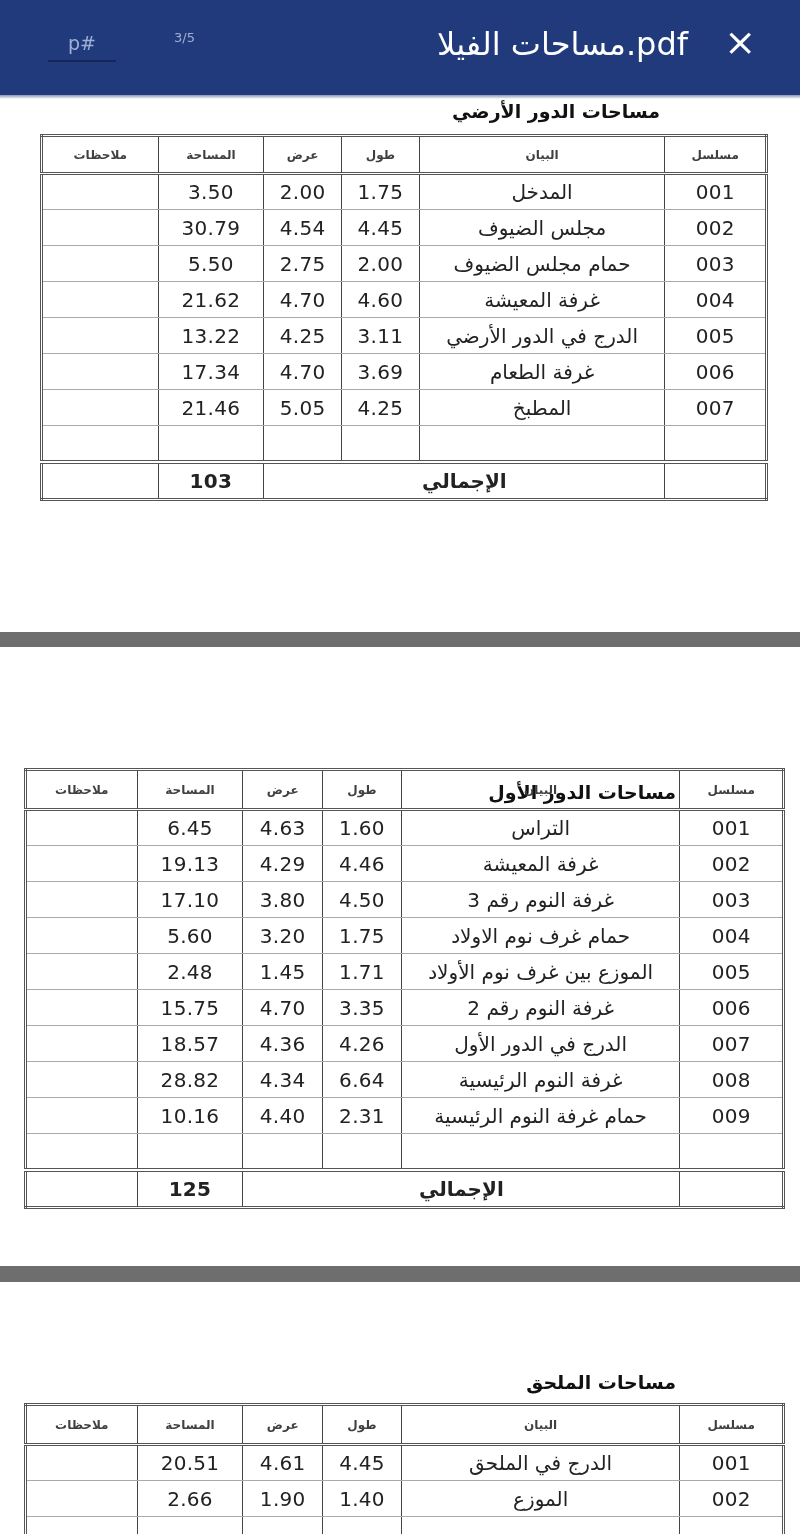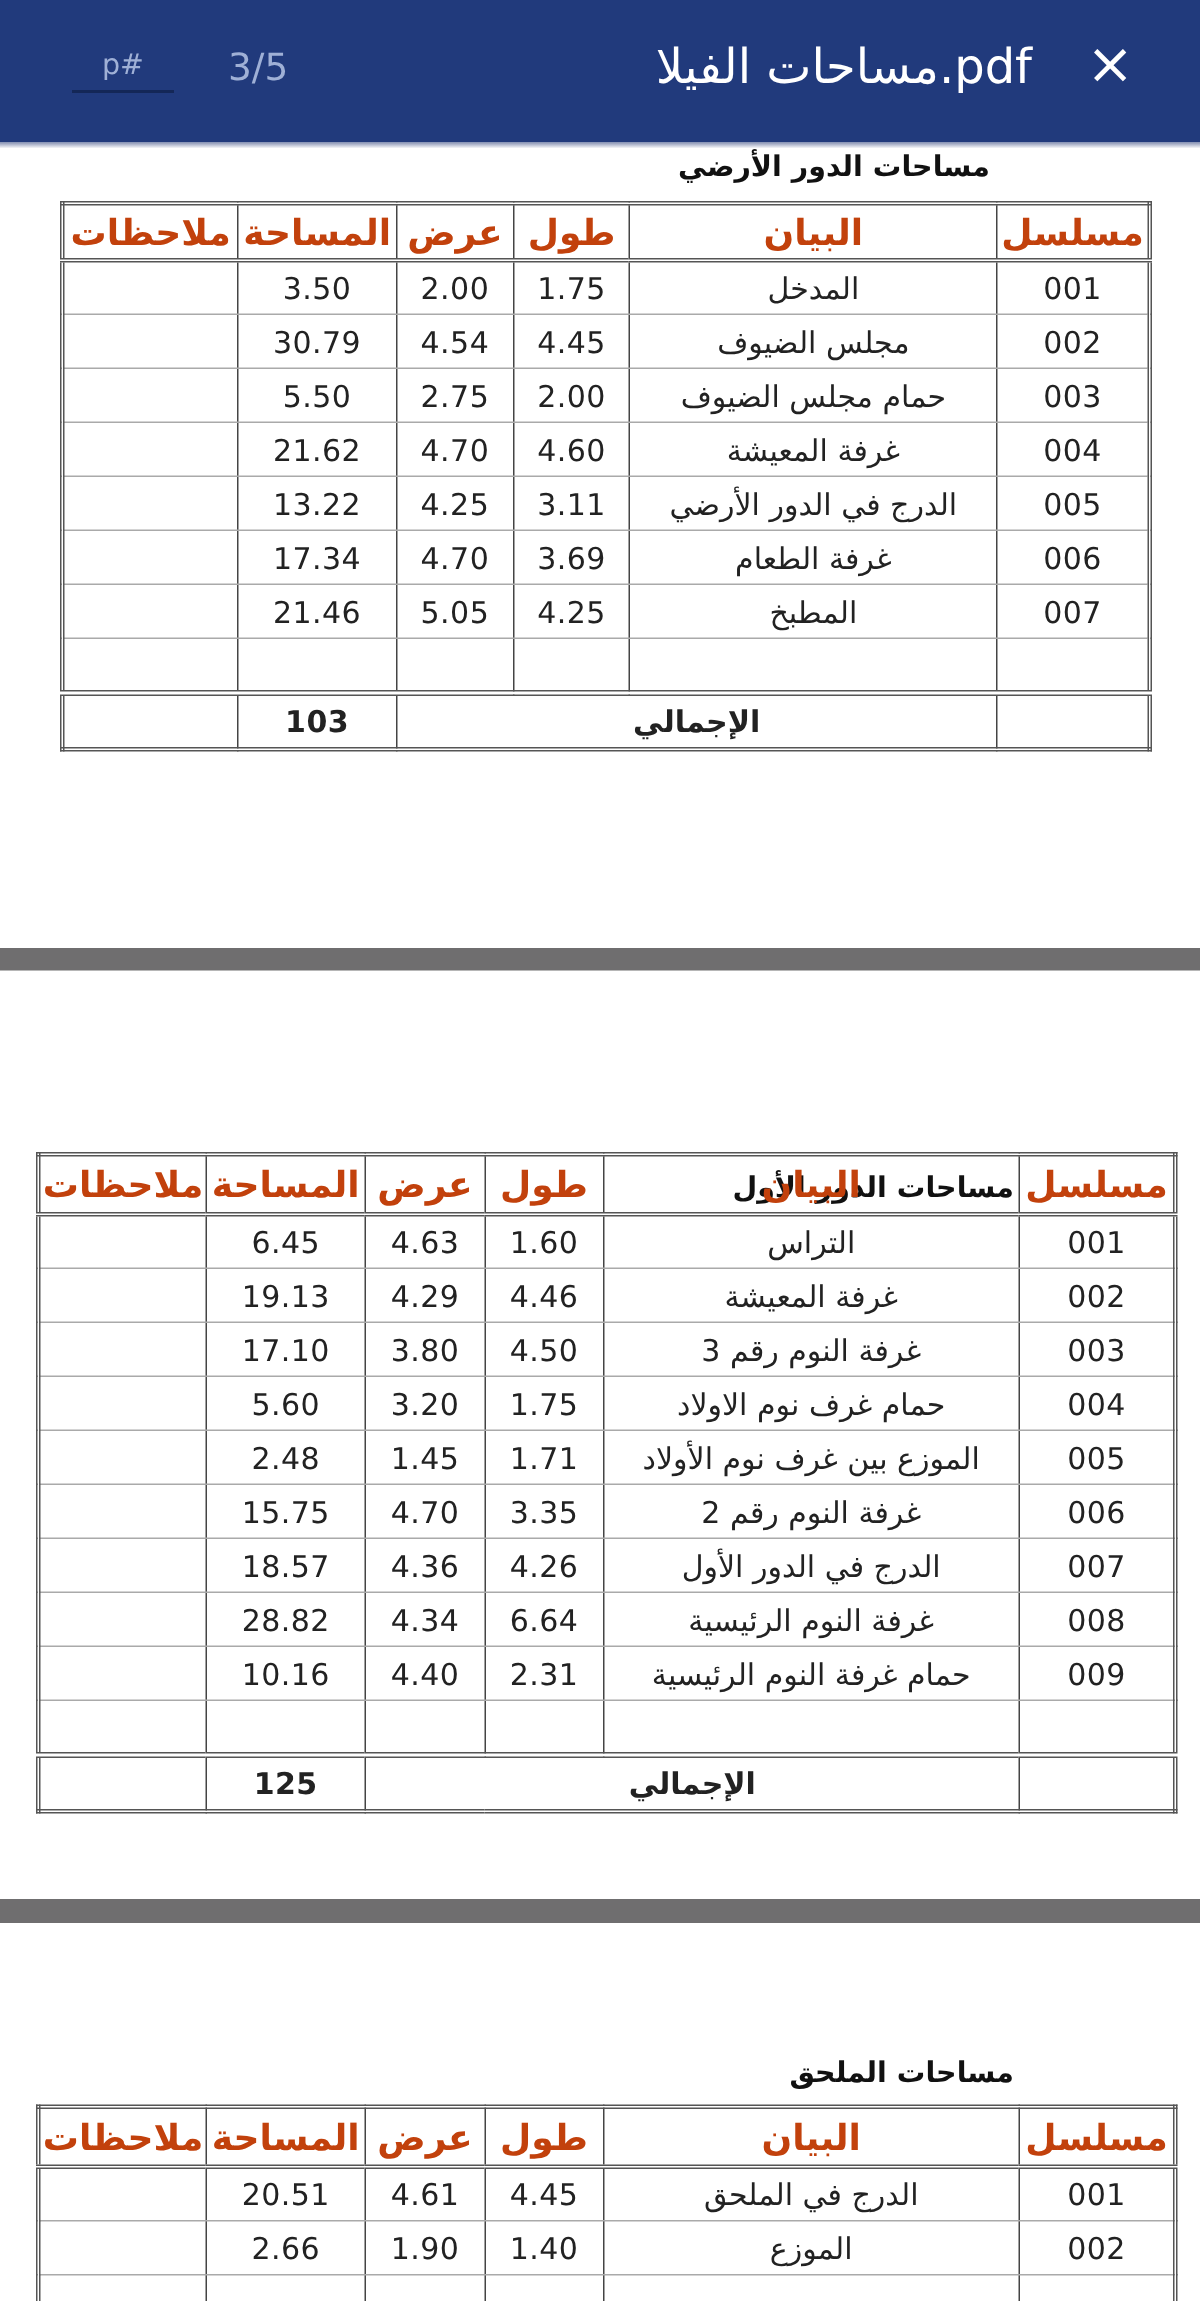--- a/index.html
+++ b/index.html
@@ -1,28 +1,28 @@
 <!DOCTYPE html>
 <html><head>
 <meta charset="utf-8">
 <style>
   * { box-sizing: border-box; margin: 0; padding: 0; }
   html, body { width: 800px; height: 1534px; overflow: hidden; background: #ffffff; font-family: "DejaVu Sans", sans-serif; }
   .topbar { position: absolute; left: 0; top: 0; width: 800px; height: 95px; background: #213a7c; color: #fff; }
   .topbar .close { position: absolute; right: 44px; top: 20px; font-size: 38px; font-family: "DejaVu Sans", sans-serif; color: #fff; cursor: pointer; line-height: 44px; }
   .topbar .title { position: absolute; right: 112px; top: 22px; font-size: 32px; color: #fff; direction: ltr; white-space: nowrap; line-height: 44px; }
-  .topbar .pagecount { position: absolute; left: 152px; top: 30px; font-size: 25px; color: #9fb0d6; }
+  .topbar .pagecount { position: absolute; left: 174px; top: 30px; font-size: 13px; color: #9fb0d6; }
   .topbar .pagejump { position: absolute; left: 48px; top: 28px; width: 68px; height: 34px; border-bottom: 2px solid #142757; color: #9fb0d6; font-size: 19px; text-align: center; line-height: 30px; }
   .topbar-shadow { position: absolute; left: 0; top: 95px; width: 800px; height: 4px; background: linear-gradient(#8a94b4, #ffffff); }
 
   .sheet-title { position: absolute; font-family: "DejaVu Sans", sans-serif; font-weight: bold; font-size: 19px; color: #111; direction: rtl; white-space: nowrap; text-align: right; }
 
   table.area { position: absolute; border-collapse: collapse; direction: rtl; font-family: "DejaVu Sans", sans-serif; color: #222; border: 3px double #555; }
   table.area th, table.area td { border: 1.5px solid #444; text-align: center; padding: 0; font-size: 20px; }
-  table.area th { font-weight: bold; font-size: 24px; color: #c2410c; border-bottom: 3px double #555; }
+  table.area th { font-weight: bold; font-size: 12px; color: #404040; border-bottom: 3px double #555; }
   table.area td { border-top: 1px solid #aaa; border-bottom: 1px solid #aaa; }
   table.area td.num { font-family: "DejaVu Sans", sans-serif; letter-spacing: 0.3px; }
   table.area tr.total td { border-top: 4px double #555; font-weight: bold; margin-top: 48px; }
 
   .separator { position: absolute; left: 0; width: 800px; background: #6f6e6f; }
 </style>
 </head>
 <body>
 
 <div class="topbar">

